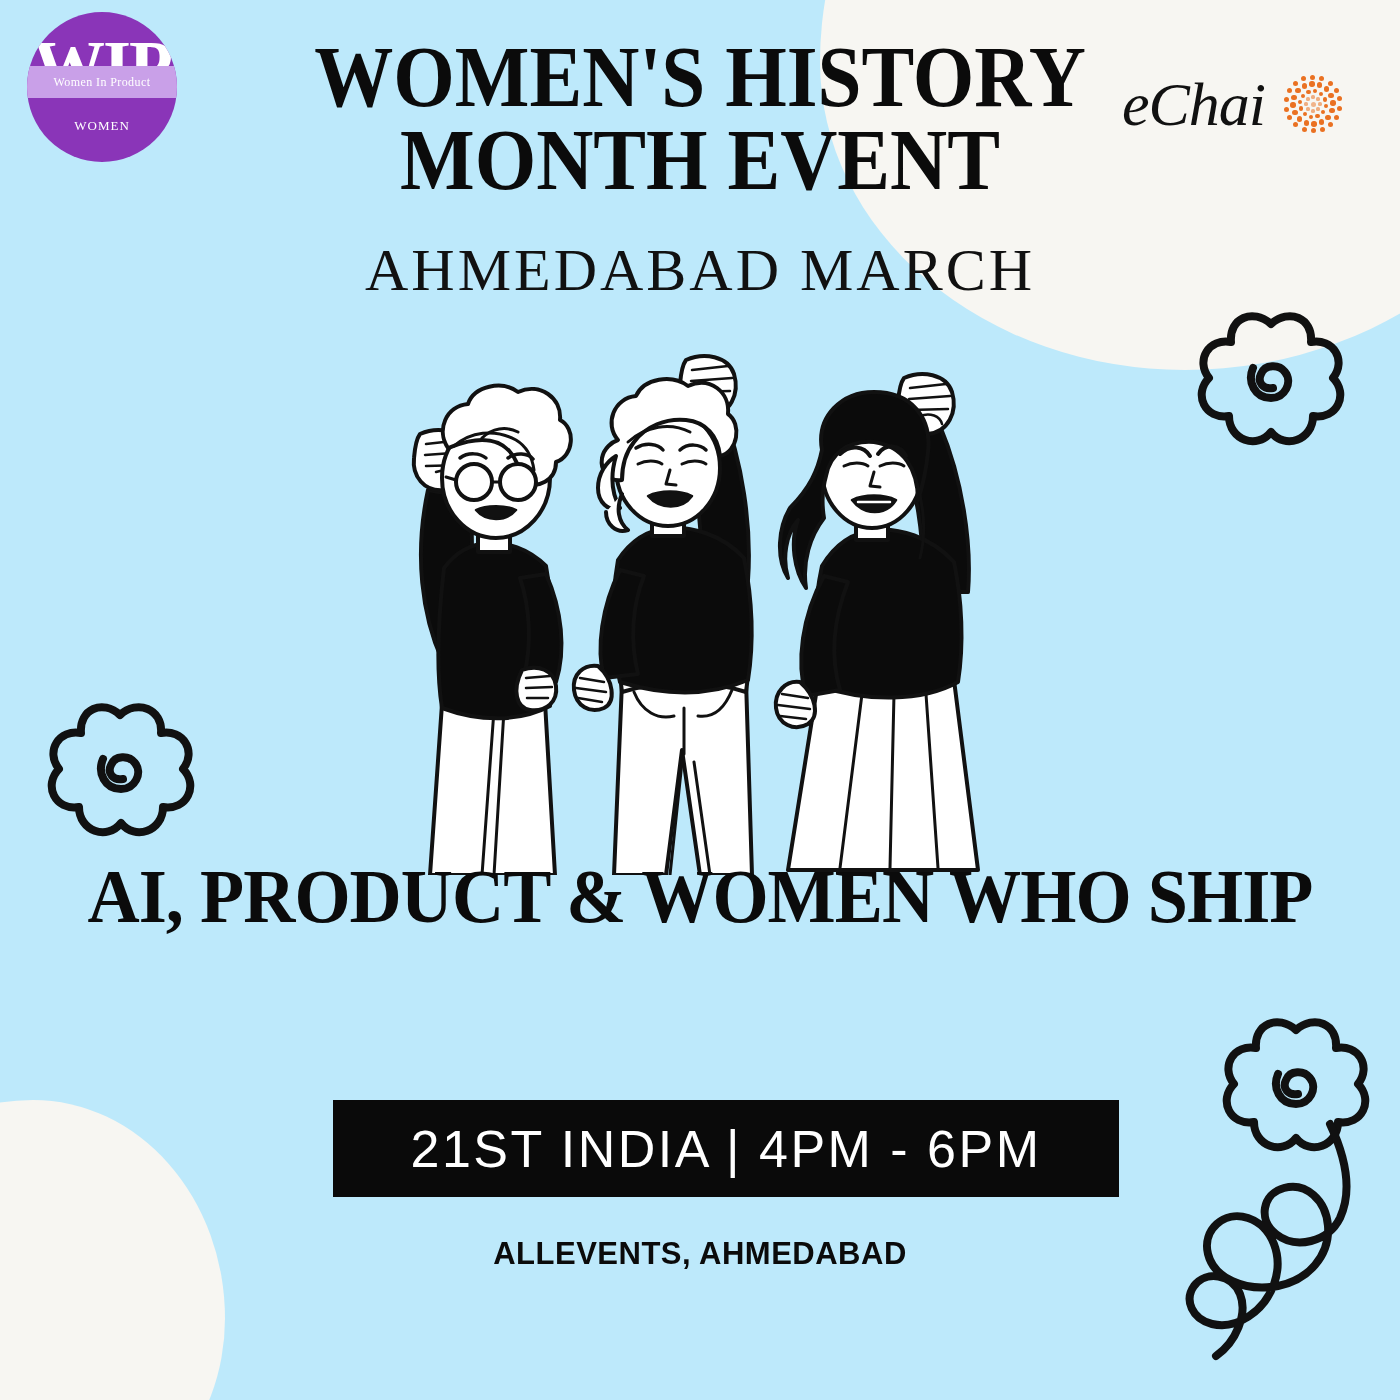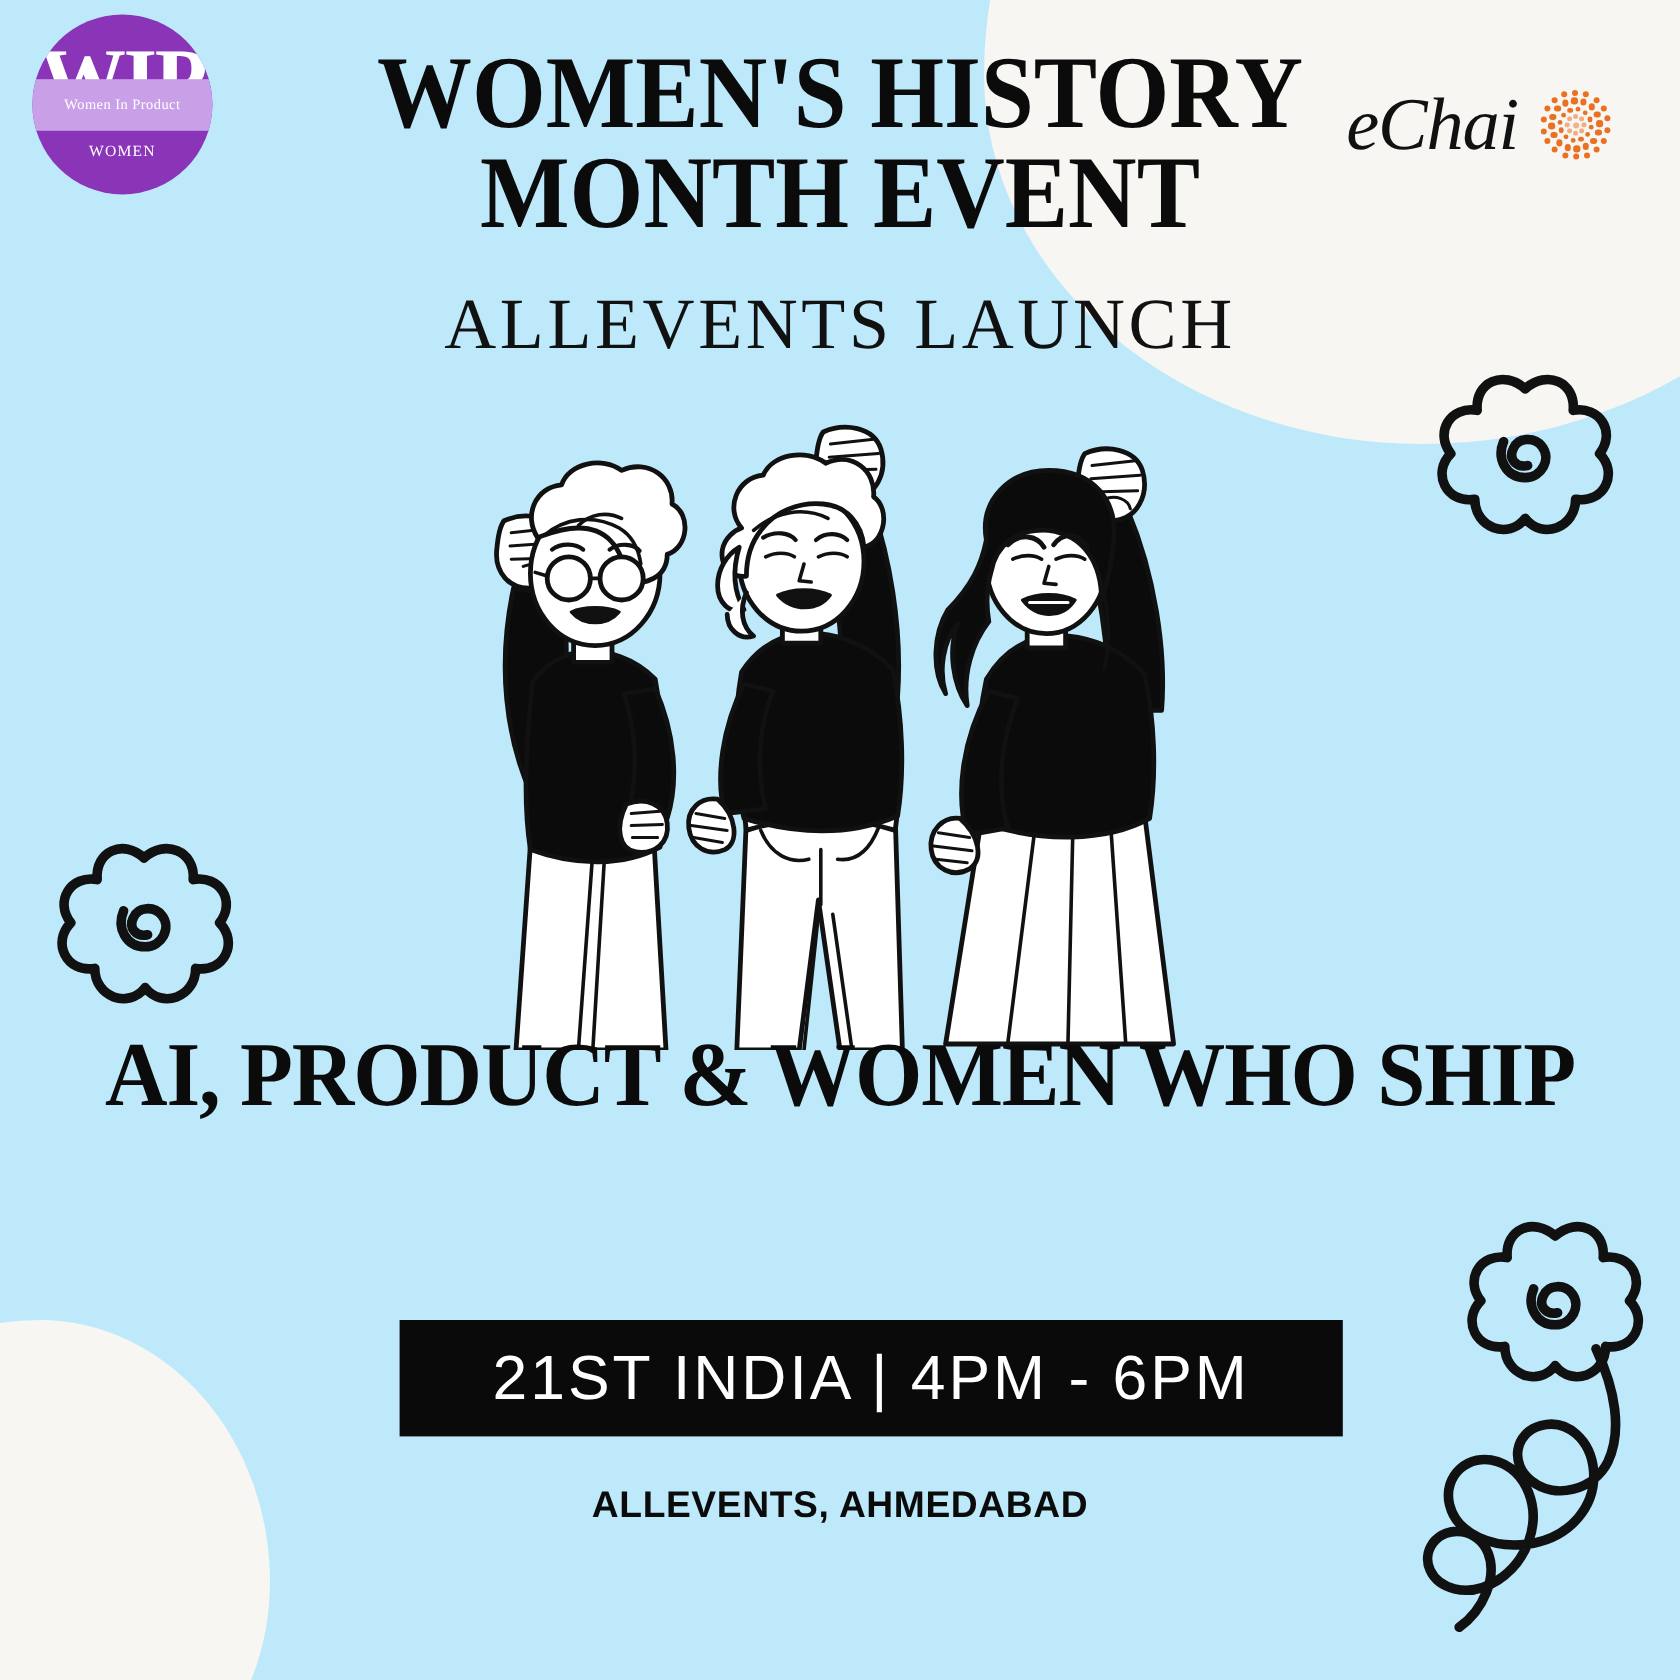--- a/index.html
+++ b/index.html
@@ -59,21 +59,21 @@
     font-size: 72px;
     line-height: 1;
     letter-spacing: -2px;
     color: #ffffff;
   }
   #wip-logo .wip-band {
     position: absolute;
     left: -6px;
     right: -6px;
     top: 54px;
-    height: 43px;
+    height: 32px;
     background: #c9a0e8;
     display: flex;
     align-items: center;
     justify-content: center;
   }
   #wip-logo .wip-band-text {
     font-family: "Liberation Serif", serif;
     font-size: 12px;
     color: #ffffff;
     letter-spacing: 0.4px;
@@ -295,21 +295,21 @@
         <i style="width: 5px; height: 5px; left: 19.9213px; top: 4.25622px; background: rgb(234, 113, 34); opacity: 1;"></i>
         <i style="width: 5px; height: 5px; left: 29.1328px; top: 2.5025px; background: rgb(234, 113, 34); opacity: 1;"></i>
         <i style="width: 5px; height: 5px; left: 38.3887px; top: 4.00507px; background: rgb(234, 113, 34); opacity: 1;"></i>
         <i style="width: 5px; height: 5px; left: 46.5724px; top: 8.58271px; background: rgb(234, 113, 34); opacity: 1;"></i>
         <i style="width: 5px; height: 5px; left: 52.6969px; top: 15.6833px; background: rgb(234, 113, 34); opacity: 1;"></i>
         <i style="width: 5px; height: 5px; left: 56.0236px; top: 24.4504px; background: rgb(234, 113, 34); opacity: 1;"></i>
         <i style="width: 5px; height: 5px; left: 56.1511px; top: 33.8265px; background: rgb(234, 113, 34); opacity: 1;"></i>
         <i style="width: 5px; height: 5px; left: 29.5px; top: 29.5px; background: rgb(234, 113, 34); opacity: 0.5;"></i>
       </div>
   </div>
-  <div id="subtitle">ALLEVENTS LAUNCH</div>
+  <div id="subtitle">AHMEDABAD MARCH</div>
 
   <div id="illustration">
     <svg viewBox="0 0 680 545" xmlns="http://www.w3.org/2000/svg">
       <g fill="none" stroke="#111" stroke-width="4" stroke-linecap="round" stroke-linejoin="round">
 
         <path d="M72 374 L60 545 L185 545 L175 372 Z" fill="#fff"></path>
         <path d="M124 380 L112 545" stroke-width="3"></path>
         <path d="M134 380 L124 545" stroke-width="3"></path>
 
         <path d="M58 160 C44 225 52 285 72 330 L118 318 C104 268 98 220 104 168 Z" fill="#0b0b0b" stroke="#111"></path>

